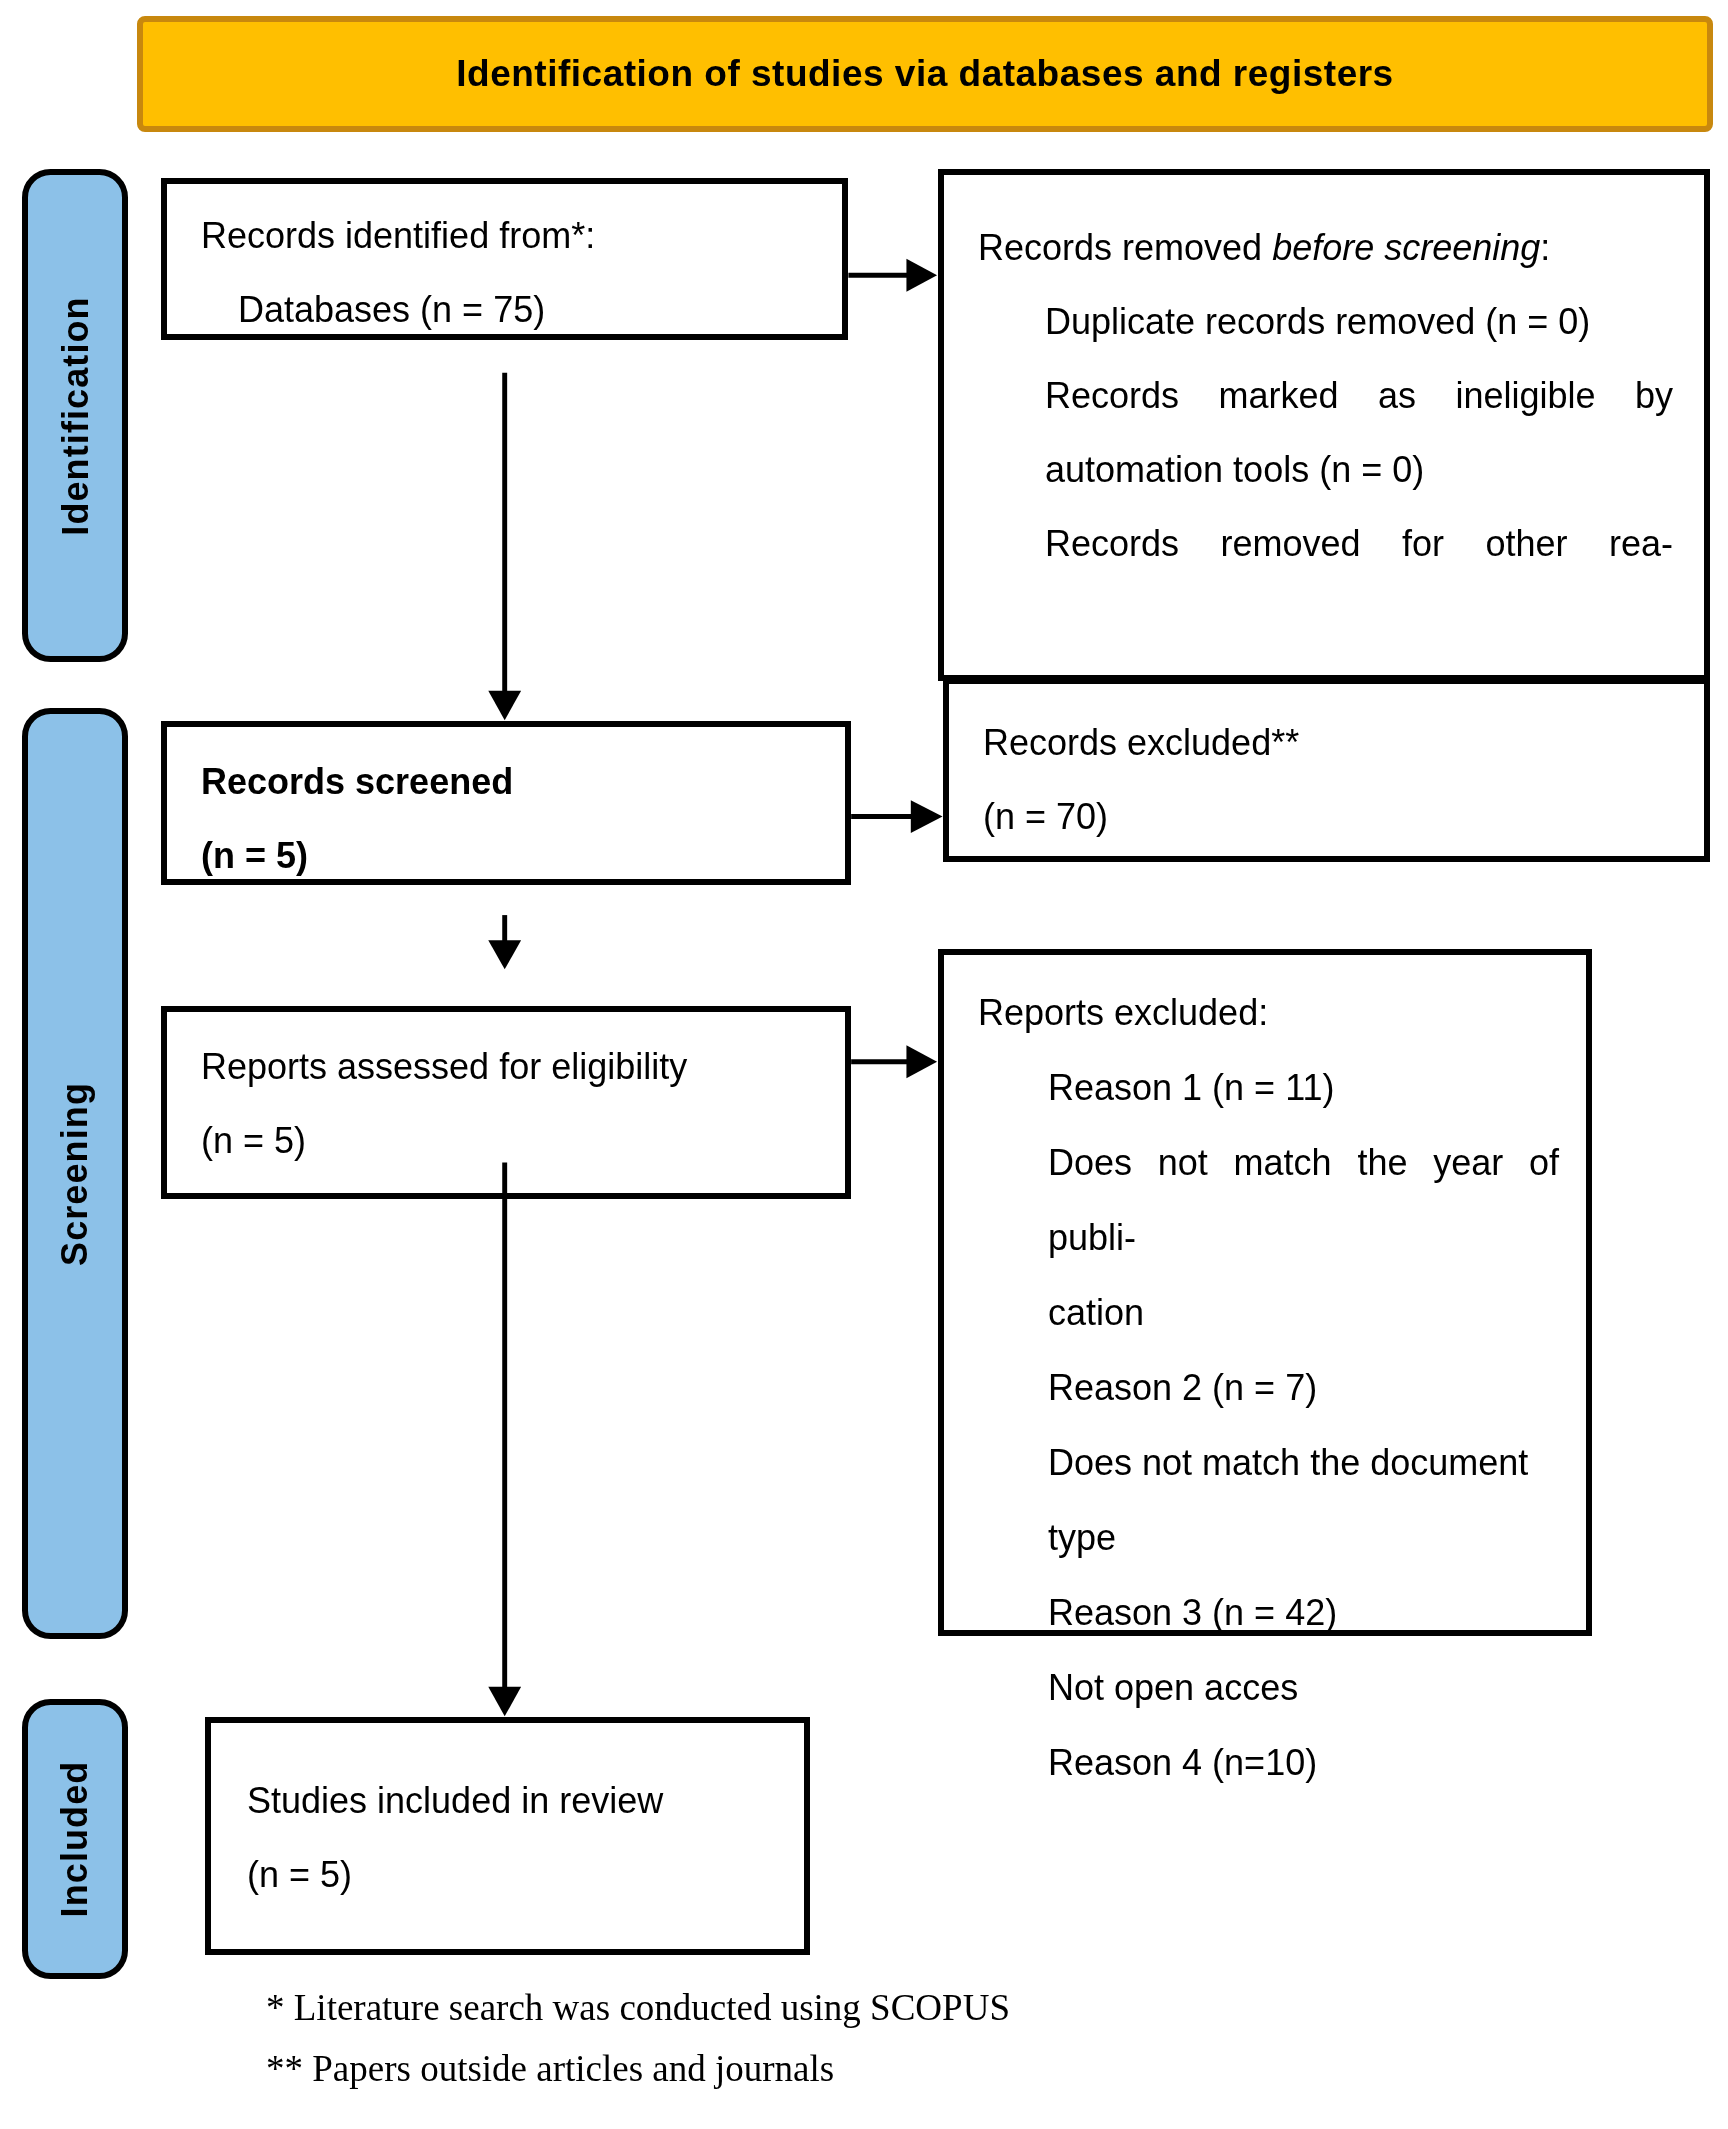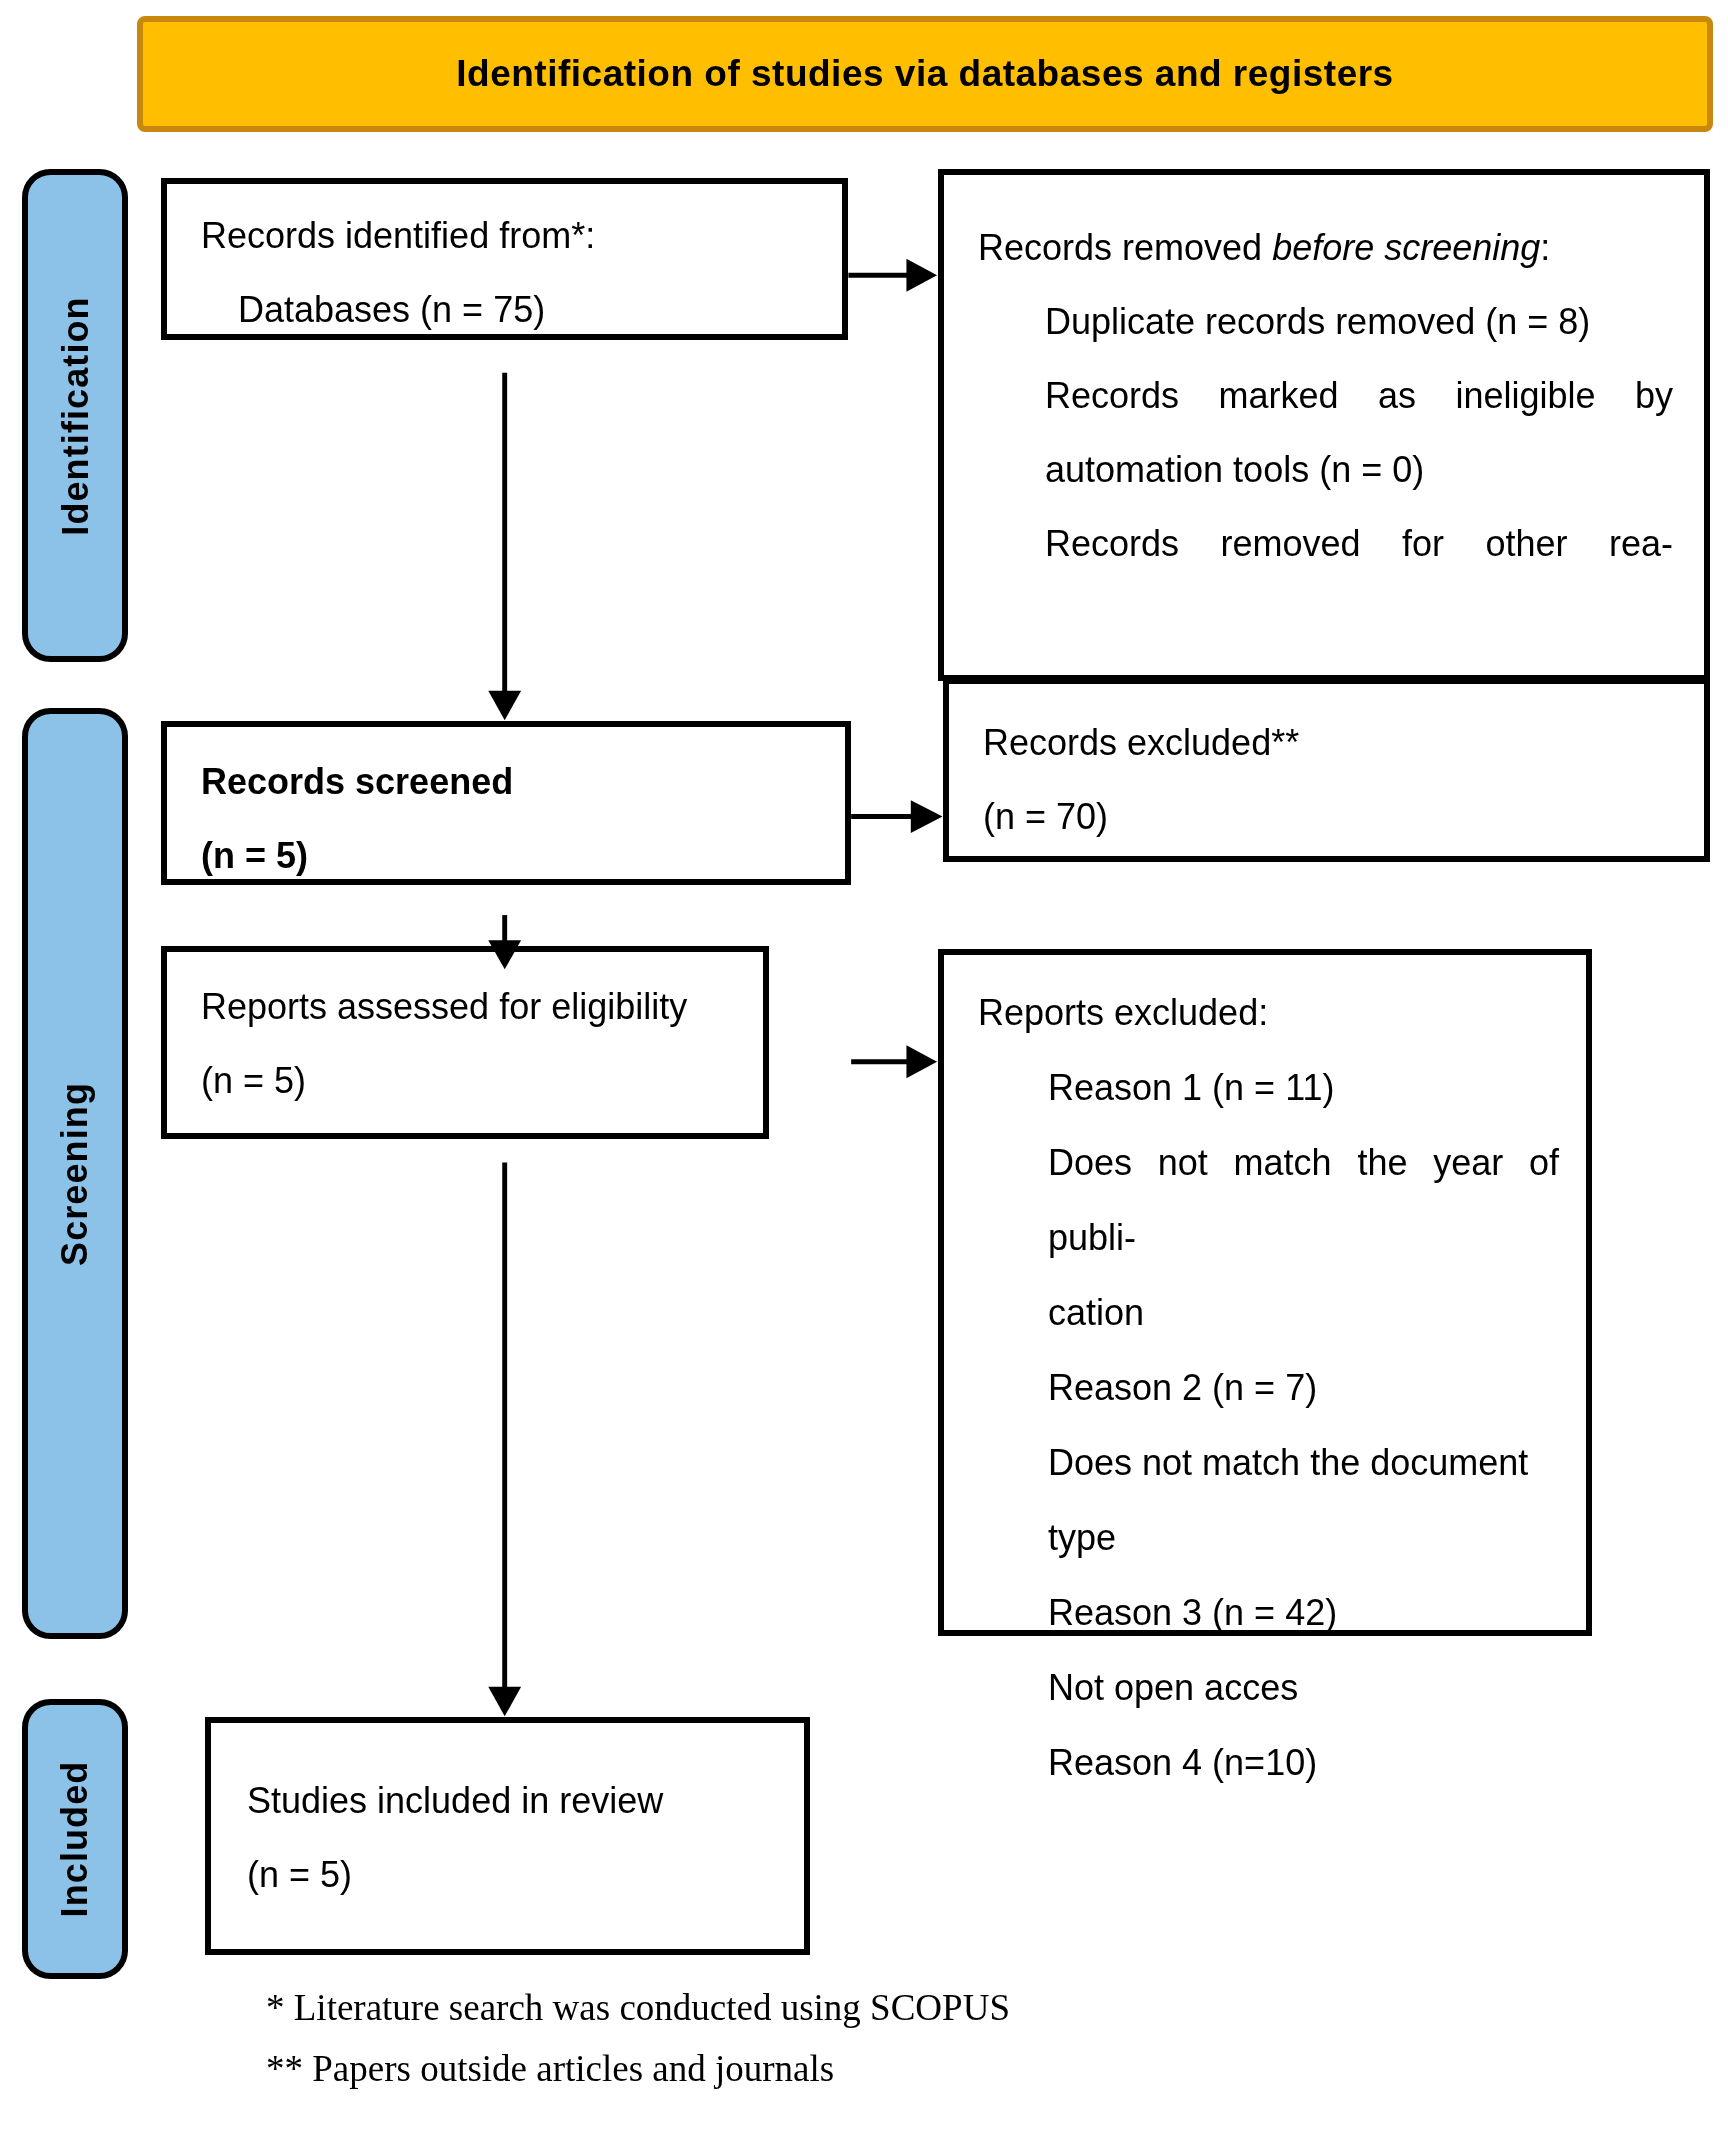--- a/index.html
+++ b/index.html
@@ -68,21 +68,21 @@
     box-sizing: border-box;
     background: #ffffff;
     border: 6px solid #000000;
     font-size: 36px;
     line-height: 74px;
   }
   #box-records-identified { left: 161px;  top: 178px;  width: 687px; height: 162px;  padding: 15.3px 26px 0 34px; }
   #box-records-removed    { left: 938px; top: 169px;  width: 772px; height: 512px;  padding: 36px 31px 0 34px; }
   #box-records-screened   { left: 161px;  top: 721px; width: 690px; height: 164px;  padding: 17.5px 26px 0 34px; font-weight: bold; }
   #box-records-excluded   { left: 943px; top: 678px; width: 767px; height: 184px;  padding: 22px 12px 0 34px; }
-  #box-reports-assessed   { left: 161px;  top: 946px; width: 608px; height: 193px;  padding: 17.5px 26px 0 34px; }
+  #box-reports-assessed   { left: 161px;  top: 1006px; width: 690px; height: 193px;  padding: 17.5px 26px 0 34px; }
   #box-reports-excluded   { left: 938px; top: 949px; width: 654px; height: 687px; padding: 20px 27px 0 34px; line-height: 75px; }
   #box-studies-included   { left: 205px;  top: 1717px; width: 605px; height: 238px;  padding: 41px 22px 0 36px; }
 
   .indent-1 { padding-left: 37px; }   
   .item     { padding-left: 67px; }  
   #box-reports-excluded .item { padding-left: 70px; }
   .j {                                 
     text-align: justify;
     text-align-last: justify;
     text-justify: inter-word;
@@ -125,21 +125,21 @@
     <div class="stage-label">Included</div>
   </div>
 
   <div class="fbox" id="box-records-identified">
     <div>Records identified from*:</div>
     <div class="indent-1">Databases (n = 75)</div>
   </div>
 
   <div class="fbox" id="box-records-removed">
     <div><span>Records removed </span><span class="it">before screening</span><span>:</span></div>
-    <div class="item">Duplicate records removed (n = 8)</div>
+    <div class="item">Duplicate records removed (n = 0)</div>
     <div class="item j">Records marked as ineligible by</div>
     <div class="item">automation tools (n = 0)</div>
     <div class="item j">Records removed for other rea-</div>
   </div>
 
   <div class="fbox" id="box-records-screened">
     <div>Records screened</div>
     <div>(n = 5)</div>
   </div>
 

